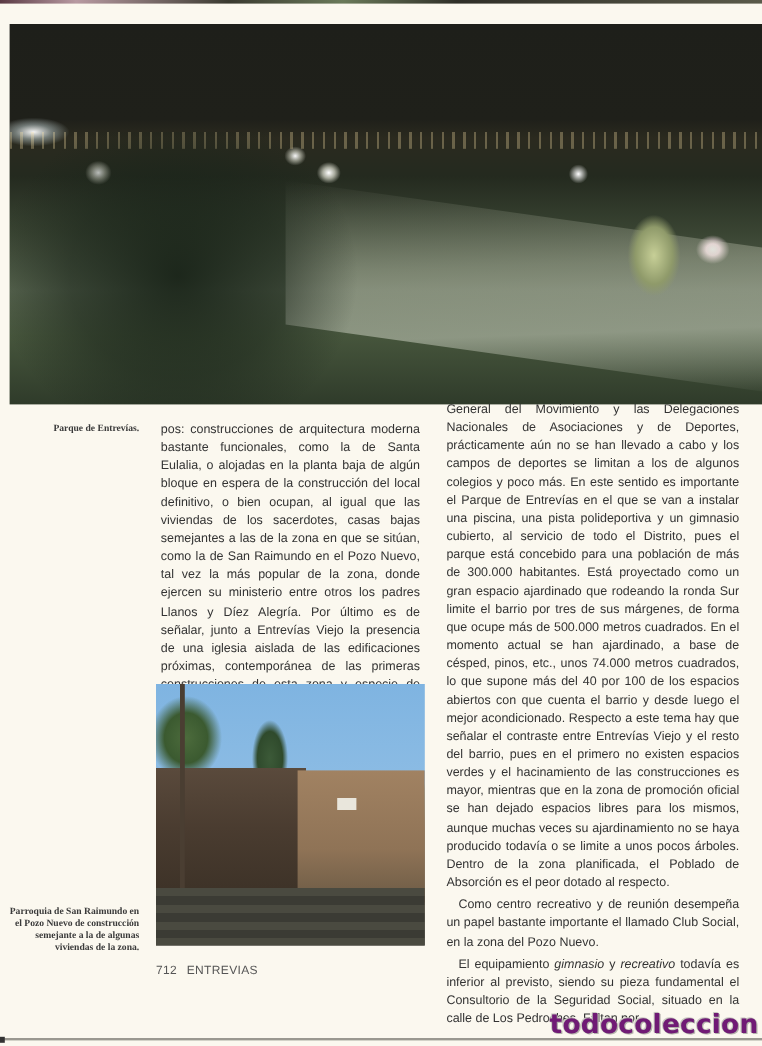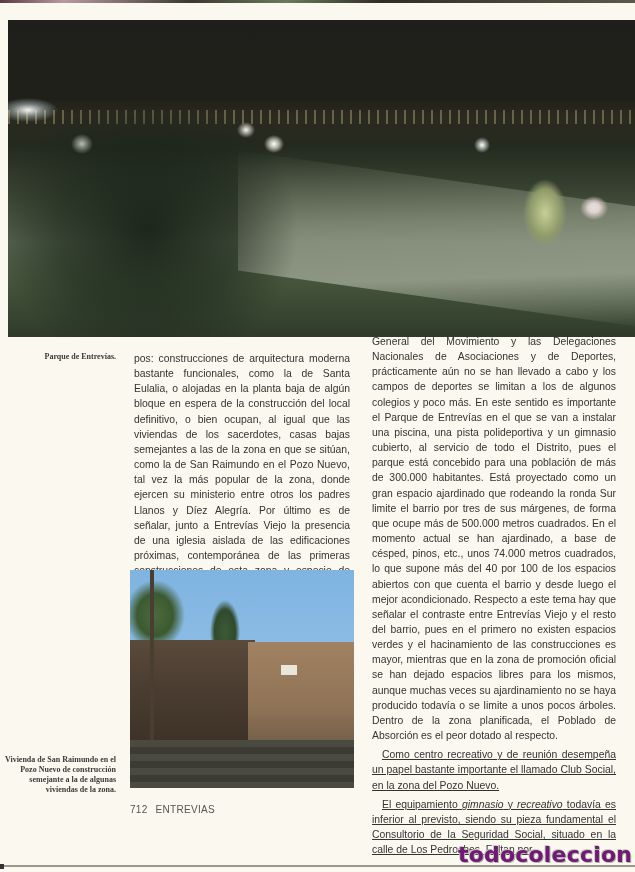--- a/index.html
+++ b/index.html
@@ -47,21 +47,21 @@
     font-size: 8px; line-height: 10px; color: #3a3a3a; text-align: right; font-weight: bold;
   }
   .cap-top { left: 10px; top: 352px; width: 106px; }
   .cap-bottom { left: 4px; top: 755px; width: 112px; }
   .col {
     position: absolute;
     font-size: 10.4px; line-height: 15.15px; color: #333;
     text-align: justify;
   }
   .col p { margin: 4px; }
-  .col p.indent { text-indent: 10px; text-decoration: underline; }
+  .col p.indent { text-indent: 10px; }
   .col1 { left: 130px; top: 347px; width: 224px; }
   .col2 { left: 368px; top: 330px; width: 252px; }
   .photo-bottom {
     position: absolute; left: 130px; top: 570px; width: 224px; height: 218px;
     background: linear-gradient(180deg, #7fb4e1 0%, #8cbce4 38%, #8aa6a8 40%, #7d6a52 55%, #6d5c47 75%, #4f4a3c 88%, #3a3a34 100%);
     overflow: hidden;
   }
   .photo-bottom .wall { position: absolute; left: 118px; top: 72px; width: 106px; height: 110px;
     background: linear-gradient(180deg, #a18262 0%, #8f7356 60%, #6b5a45 100%); }
   .photo-bottom .bldg { position: absolute; left: 0; top: 70px; width: 125px; height: 100px;
@@ -110,21 +110,21 @@
 <div class="photo-bottom">
   <div class="treeL"></div>
   <div class="cypress"></div>
   <div class="bldg"></div>
   <div class="wall"></div>
   <div class="sign"></div>
   <div class="pole"></div>
   <div class="steps"></div>
 </div>
 
-<div class="caption cap-bottom">Vivienda de San Raimundo en el Pozo Nuevo de construcción semejante a la de algunas viviendas de la zona.</div>
+<div class="caption cap-bottom">Parroquia de San Raimundo en el Pozo Nuevo de construcción semejante a la de algunas viviendas de la zona.</div>
 
 <div class="col col2">
   <p>General del Movimiento y las Delegaciones Nacionales de Asociaciones y de Deportes, prácticamente aún no se han llevado a cabo y los campos de deportes se limitan a los de algunos colegios y poco más. En este sentido es importante el Parque de Entrevías en el que se van a instalar una piscina, una pista polideportiva y un gimnasio cubierto, al servicio de todo el Distrito, pues el parque está concebido para una población de más de 300.000 habitantes. Está proyectado como un gran espacio ajardinado que rodeando la ronda Sur limite el barrio por tres de sus márgenes, de forma que ocupe más de 500.000 metros cuadrados. En el momento actual se han ajardinado, a base de césped, pinos, etc., unos 74.000 metros cuadrados, lo que supone más del 40 por 100 de los espacios abiertos con que cuenta el barrio y desde luego el mejor acondicionado. Respecto a este tema hay que señalar el contraste entre Entrevías Viejo y el resto del barrio, pues en el primero no existen espacios verdes y el hacinamiento de las construcciones es mayor, mientras que en la zona de promoción oficial se han dejado espacios libres para los mismos, aunque muchas veces su ajardinamiento no se haya producido todavía o se limite a unos pocos árboles. Dentro de la zona planificada, el Poblado de Absorción es el peor dotado al respecto.</p>
   <p class="indent">Como centro recreativo y de reunión desempeña un papel bastante importante el llamado Club Social, en la zona del Pozo Nuevo.</p>
   <p class="indent"><span>El equipamiento </span><em>gimnasio</em><span> y </span><em>recreativo</em><span> todavía es inferior al previsto, siendo su pieza fundamental el Consultorio de la Seguridad Social, situado en la calle de Los Pedroches. Faltan por</span></p>
 </div>
 
 <div class="footer-page">
   <span>712</span><span>ENTREVIAS</span>
 </div>

